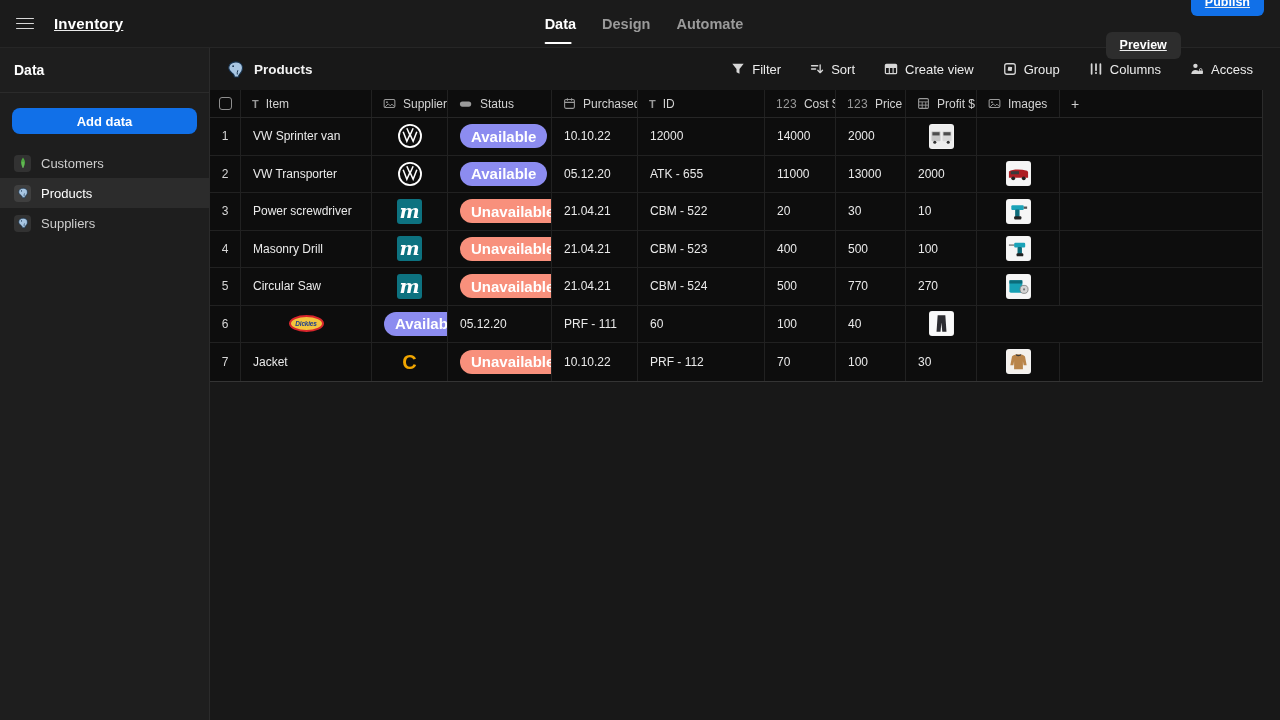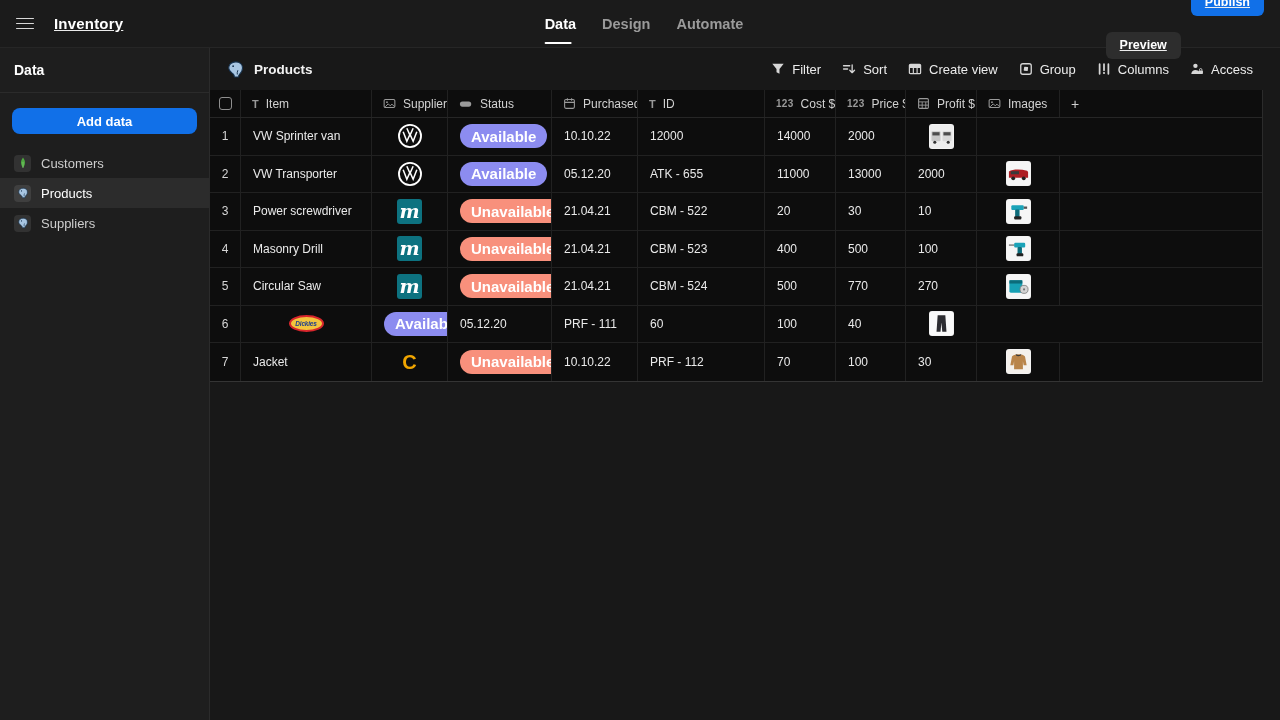--- a/index.html
+++ b/index.html
@@ -33,35 +33,35 @@
   .side-item { height:30px; display:flex; align-items:center; gap:10px; padding:0 14px; font-size:13px; color:#cdcdcd; cursor:pointer; }
   .side-item.sel { background:#2c2c2c; color:#ffffff; }
   .src-ic { width:17px; height:17px; border-radius:4px; background:rgba(255,255,255,.09);
     display:flex; align-items:center; justify-content:center; flex:0 0 17px; }
   .src-ic svg { width:12px; height:12px; }
 
   .main { flex:1; display:flex; flex-direction:column; min-width:0; }
   .main-head { height:42px; flex:0 0 42px; display:flex; align-items:center; padding:0 16px; }
   .tbl-title { display:flex; align-items:center; gap:9px; font-size:13.5px; font-weight:700; color:#f2f2f2; }
   .tbl-title svg { width:19px; height:19px; }
-  .toolbar { margin-left:auto; display:flex; gap:21px; padding-right:11px; }
+  .toolbar { margin-left:auto; display:flex; gap:29px; padding-right:11px; }
   .tool { display:flex; align-items:center; gap:7px; font-size:13px; color:#ececec; cursor:pointer; }
   .tool svg { width:14px; height:14px; display:block; }
 
   
   .table { width:calc(100% - 17px); background:#0d0d0d; border-right:1px solid #2b2b2b; border-bottom:1px solid #343434; }
   .grid { display:grid; grid-template-columns:31px 131px 76px 104px 86px 127px 71px 70px 71px 83px minmax(0,1fr); }
   .hrow { height:28px; border-bottom:1px solid #262626; }
   .hc { display:flex; align-items:center; gap:7px; padding-left:11px; font-size:12px; color:#d2d2d2; border-right:1px solid #212121; overflow:hidden; white-space:nowrap; }
   .hc:first-child { justify-content:center; padding-left:0; }
   .hc:last-child { border-right:none; color:#cfcfcf; font-size:14px; }
   .hicon { display:flex; align-items:center; color:#9a9a9a; flex:0 0 auto; }
   .hicon svg { display:block; }
   .hicon .tglyph { font-size:11px; font-weight:700; color:#9a9a9a; }
-  .hicon .nglyph { font-size:10px; font-weight:700; color:#9a9a9a; letter-spacing:.3px; }
+  .hicon .nglyph { font-size:12px; font-weight:400; color:#9a9a9a; letter-spacing:.3px; }
   .cb { width:13px; height:13px; border:1.4px solid #8f8f8f; border-radius:3px; cursor:pointer; }
 
   .trow { height:37.5px; border-bottom:1px solid #212121; background:#0d0d0d; }
   .trow:last-child { border-bottom:none; }
   .c { display:flex; align-items:center; padding-left:12px; font-size:12px; color:#eaeaea; border-right:1px solid #212121; overflow:hidden; white-space:nowrap; }
   .c:last-child { border-right:none; }
   .c-num { justify-content:center; padding-left:0; color:#d6d6d6; }
   .c-supplier { justify-content:center; padding-left:0; }
   .c-img { justify-content:center; padding-left:0; }
   .pill { padding:3.5px 11px; border-radius:999px; font-size:15px; font-weight:600; color:#fff; }

